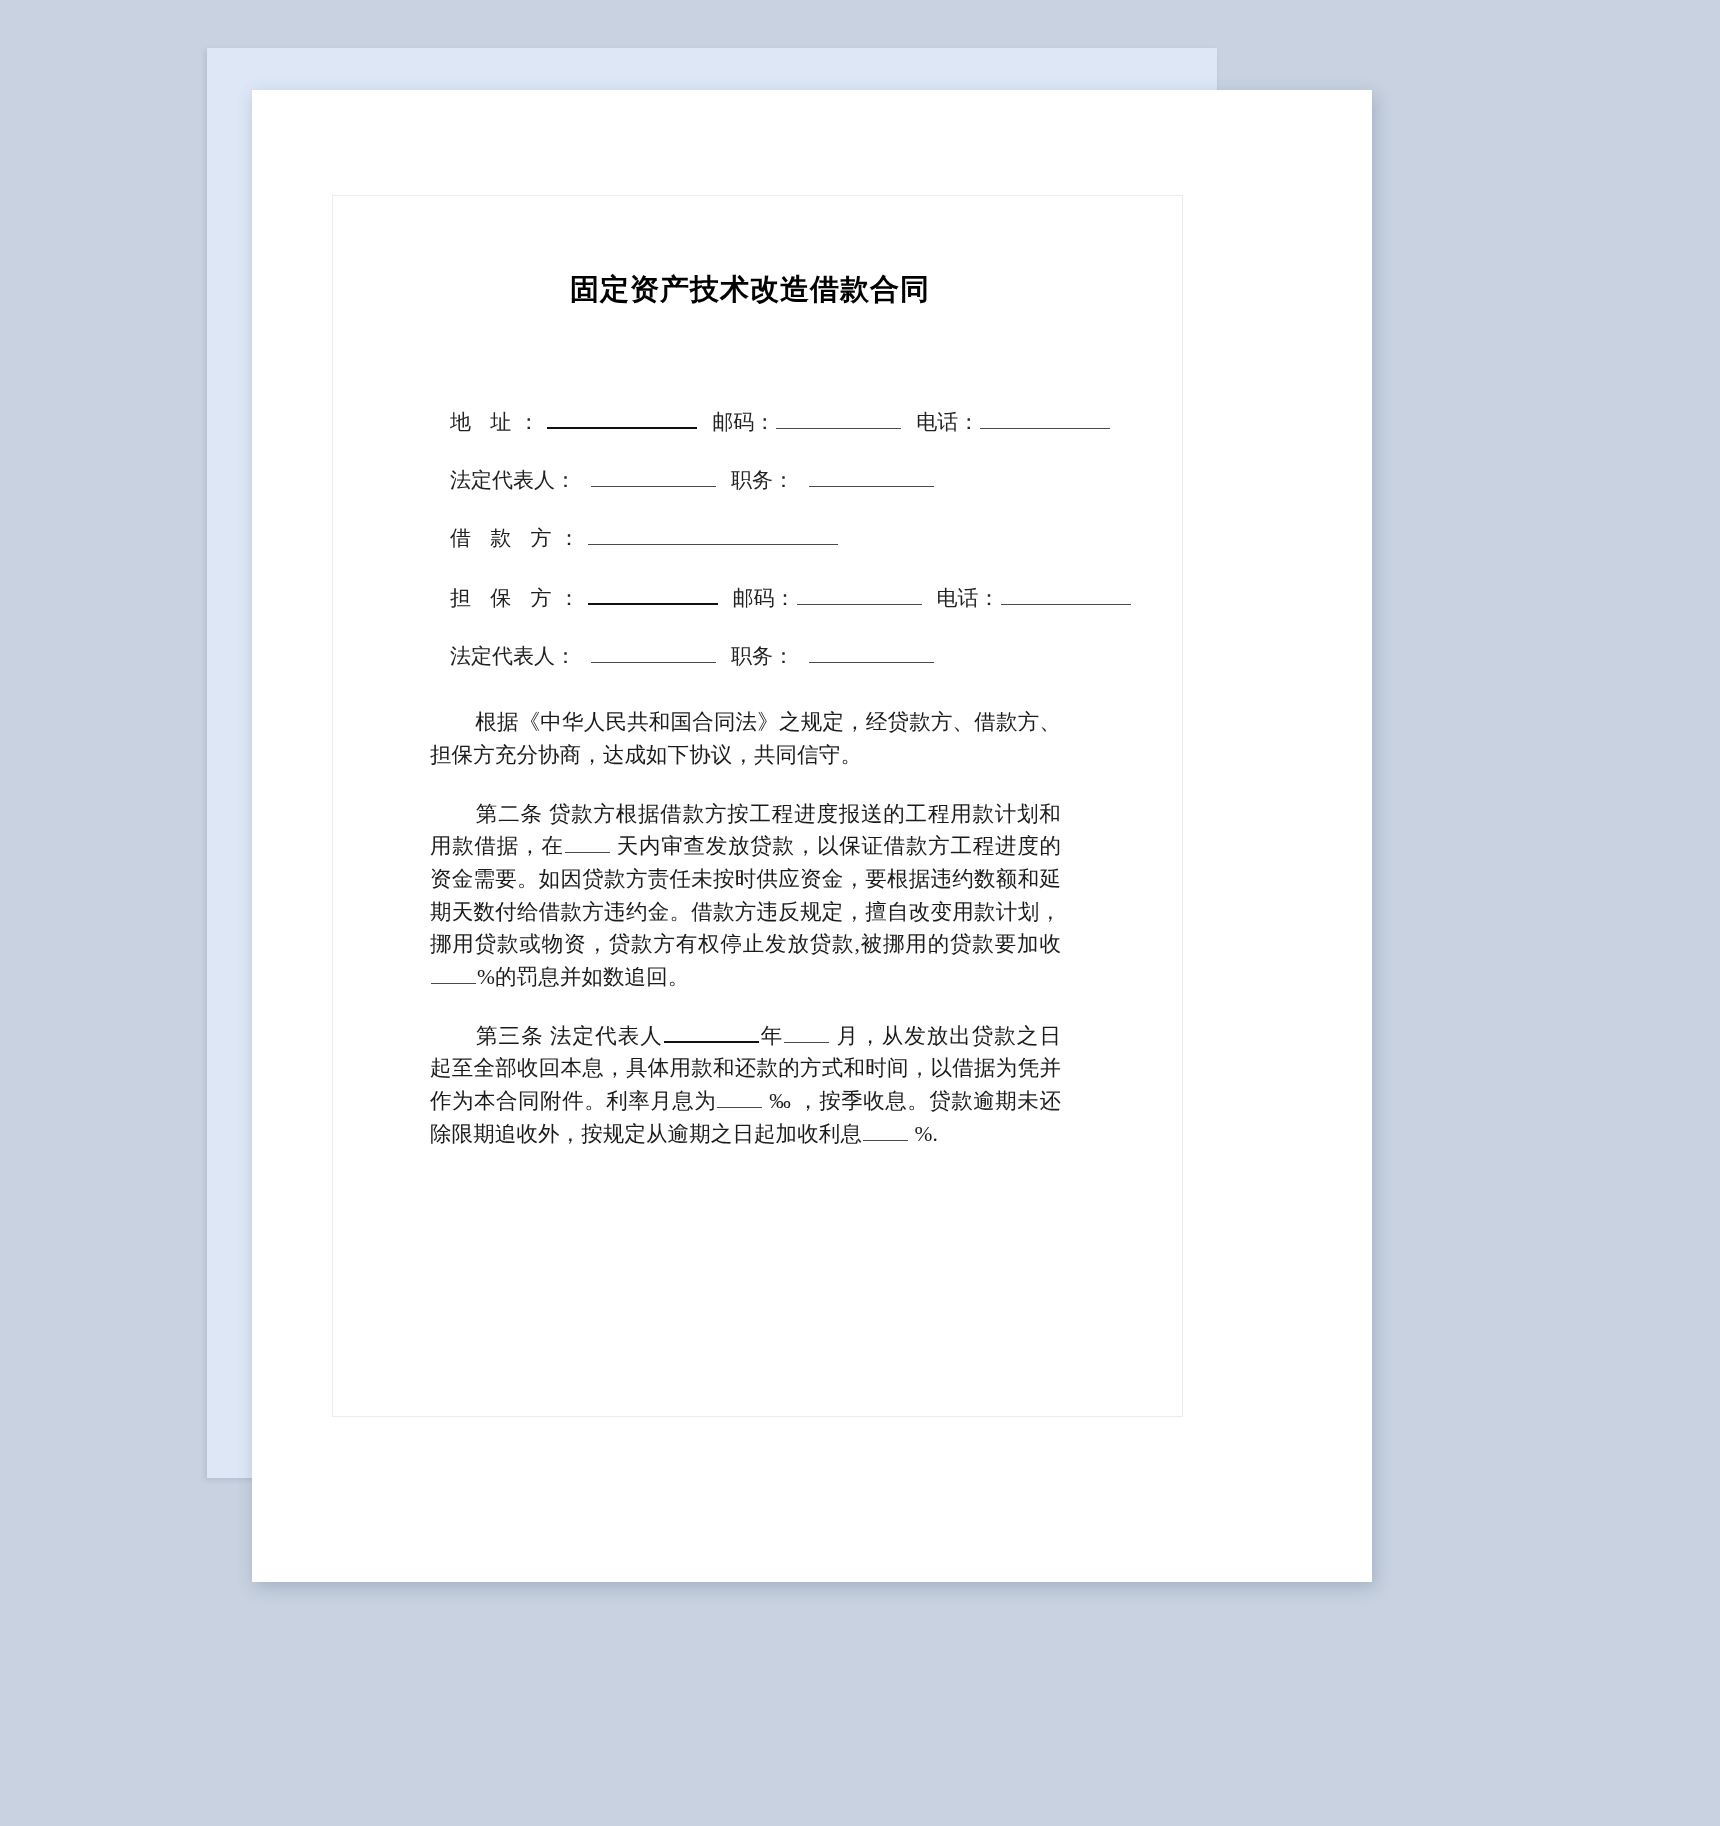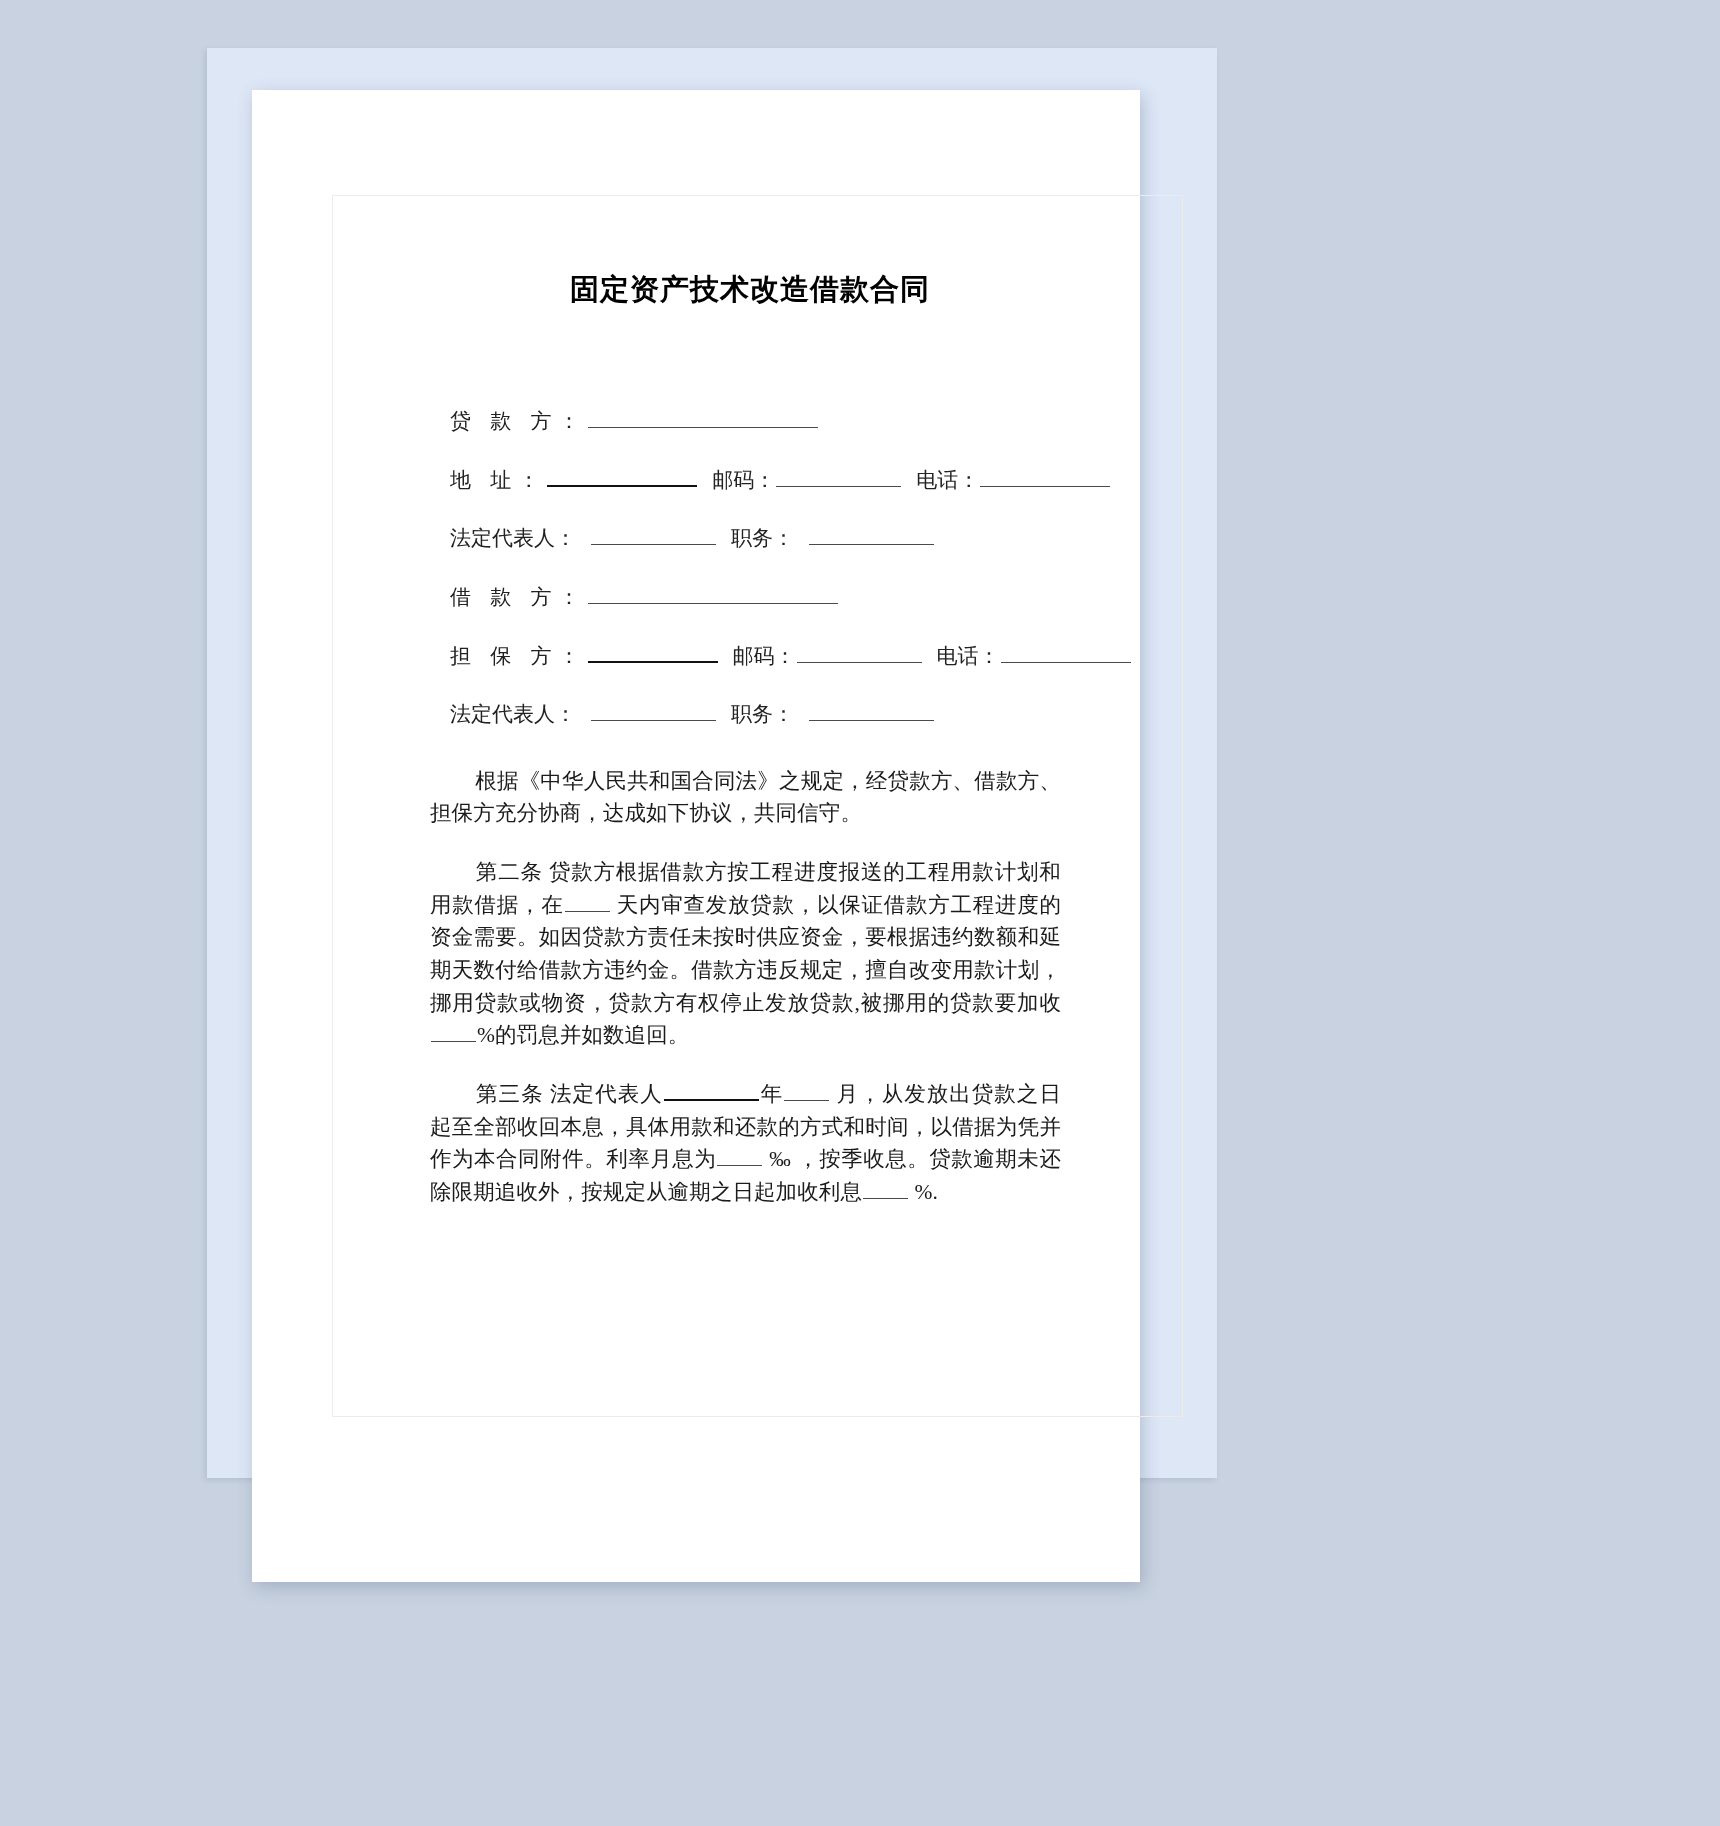--- a/index.html
+++ b/index.html
@@ -28,21 +28,21 @@
     width: 1010px;
     height: 1430px;
     background: #dde7f6;
     box-shadow: -2px 2px 5px rgba(90,110,140,0.18);
   }
 
   .front-page {
     position: absolute;
     left: 252px;
     top: 90px;
-    width: 888px;
+    width: 1120px;
     height: 1492px;
     background: #ffffff;
     box-shadow: 3px 5px 16px rgba(80,100,130,0.30);
   }
 
   
   .text-frame {
     position: absolute;
     left: 80px;
     top: 105px;
@@ -134,23 +134,20 @@
     <div class="text-frame"></div>
 
     <div class="doc-body">
 
       <h1 class="doc-title">固定资产技术改造借款合同</h1>
 
       <div class="title-gap"></div>
 
       <div class="form-block">
 
-        <p class="form-line indent-0">
-          <span class="lbl lbl-wide">贷 款 方：</span><span class="blank b-230"></span>
-        </p>
 
         <p class="form-line indent-0">
           <span class="lbl lbl-wide">地 址：</span><span class="blank bold b-150"></span><span class="gap-small"></span><span class="lbl">邮码：</span><span class="blank b-125"></span><span class="gap-small"></span><span class="lbl">电话：</span><span class="blank b-130"></span>
         </p>
 
         <p class="form-line indent-0">
           <span class="lbl">法定代表人：</span><span class="gap-small"></span><span class="blank b-125"></span><span class="gap-small"></span><span class="lbl">职务：</span><span class="gap-small"></span><span class="blank b-125"></span>
         </p>
 
         <p class="form-line indent-0">

